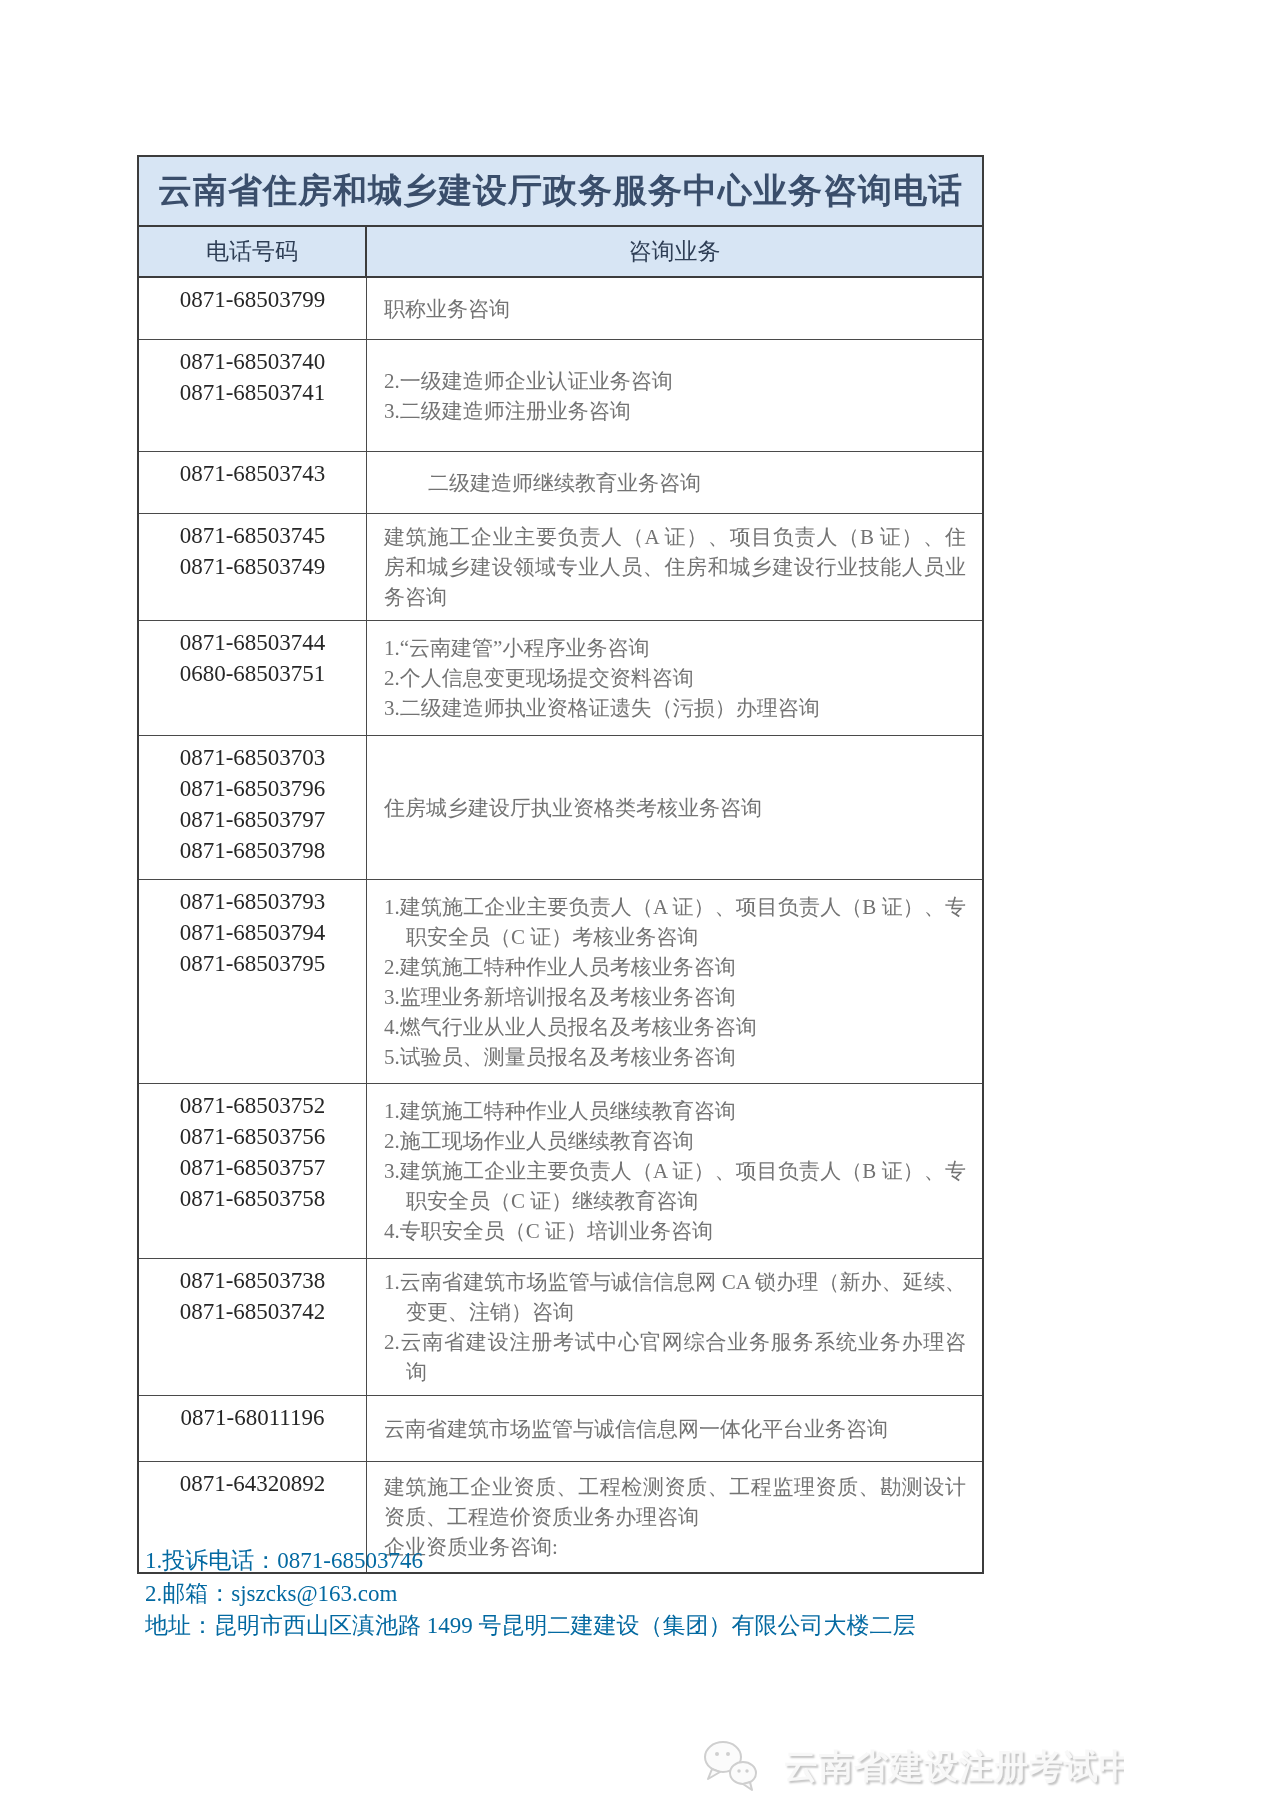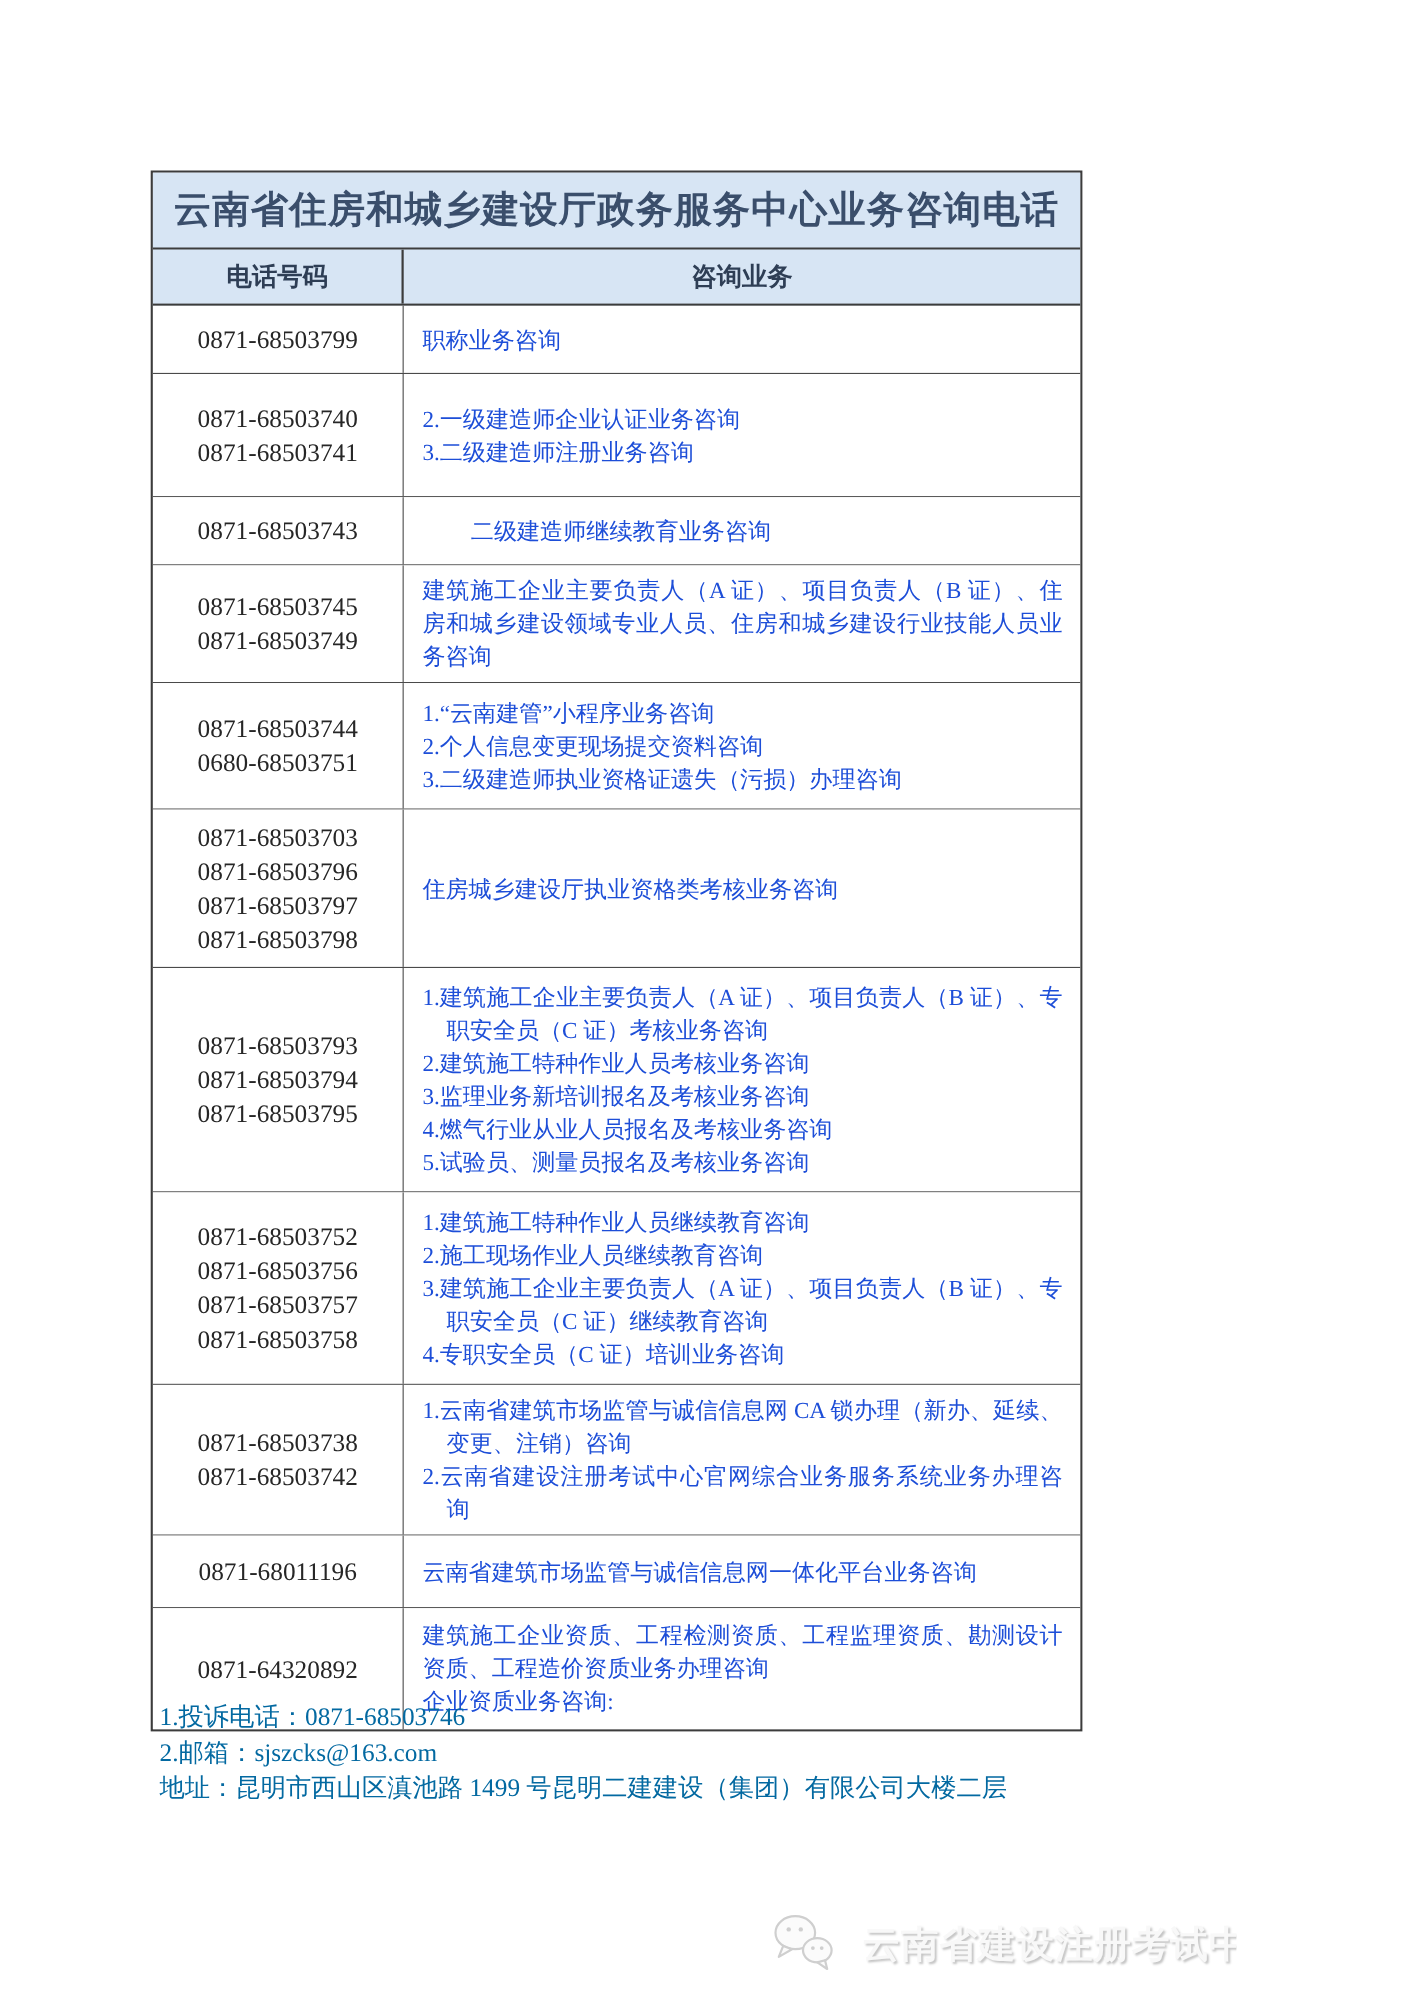--- a/index.html
+++ b/index.html
@@ -21,36 +21,36 @@
     font-size:34px;font-weight:bold;color:#3a4e6b;
     border-bottom:2px solid #3c3c3c;
     letter-spacing:1px;
   }
   .header-row{
     display:flex;height:49px;background:#d7e5f4;
     border-bottom:2px solid #3c3c3c;
   }
   .header-row .th{
     display:flex;align-items:center;justify-content:center;
-    font-weight:bold;font-size:23px;color:#2e3e55;
+    font-weight:normal;font-size:23px;color:#2e3e55;
   }
   .col-phone{width:228px;box-sizing:border-box;border-right:2px solid #3c3c3c;}
   .col-service{flex:1;}
   .body-row{display:flex;border-bottom:1px solid #4a4a4a;background:#ffffff;}
   .body-row:last-child{border-bottom:none;}
   .phone-cell{
     width:228px;box-sizing:border-box;border-right:1px solid #4a4a4a;
-    display:flex;flex-direction:column;justify-content:center;align-items:center;
+    display:flex;flex-direction:column;align-items:center;
     font-size:23px;line-height:31px;color:#262626;
     padding:6px 0;
   }
   .service-cell{
     flex:1;display:flex;flex-direction:column;justify-content:center;
     padding:8px 16px 8px 17px;
-    font-size:21px;line-height:30px;color:#1d4ed8;
+    font-size:21px;line-height:30px;color:#737373;
     text-align:justify;
     align-items:flex-end;
   }
   .service-line{width:100%;box-sizing:border-box;}
   .service-line.hang{padding-left:22px;text-indent:-22px;}
   .footer{
     position:absolute;left:145px;top:1545px;
     font-size:23px;line-height:32.5px;color:#0369a1;
   }
   .watermark{

